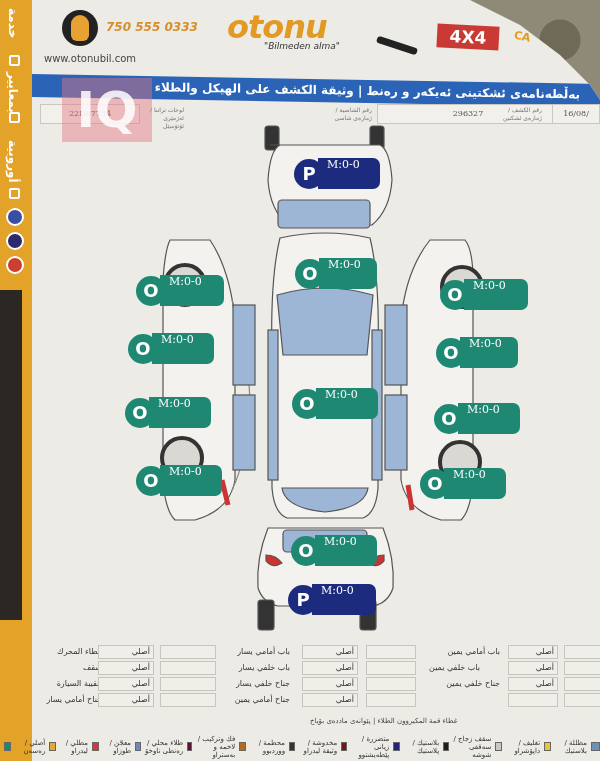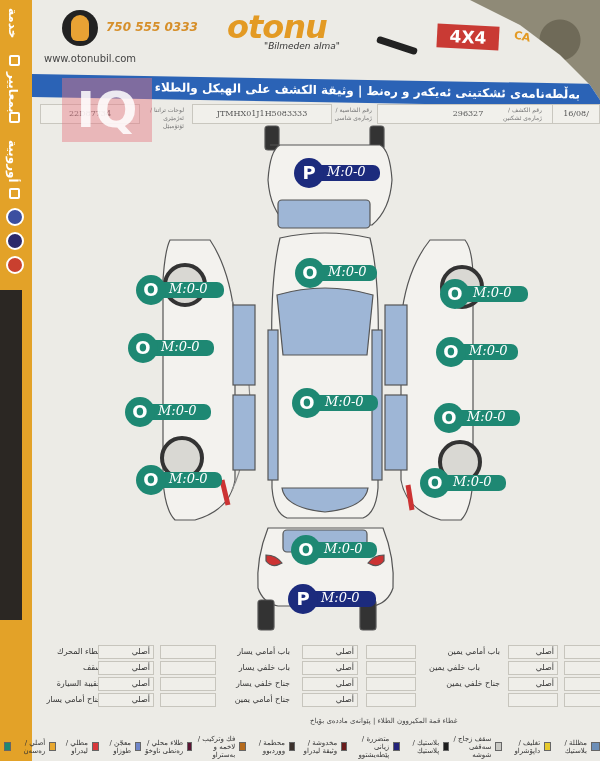--- a/index.html
+++ b/index.html
@@ -26,21 +26,21 @@
   .car-label { position: absolute; left: 482px; top: 30px; color: #e39a24; font-size: 11px; font-weight: bold; transform: rotate(12deg); }
   .title-bar { position: absolute; left: 32px; top: 79px; width: 568px; height: 23px; background: #2b63b6; transform: skewY(1deg);
     color: #fff; font-size: 12px; font-weight: bold; direction: rtl; padding-right: 20px; line-height: 23px; white-space: nowrap; overflow: hidden; }
   .info-row { position: absolute; left: 32px; top: 104px; width: 568px; height: 22px; }
   .info-box { position: absolute; top: 0; height: 20px; border: 1px solid #c9c7bf; background: #f1f0eb; font-family: "DejaVu Serif", serif; font-size: 8px; color: #555; text-align: center; line-height: 18px; }
   .info-label { position: absolute; top: 2px; font-size: 6px; color: #777; direction: rtl; line-height: 8px; text-align: right; width: 40px; }
   .watermark { position: absolute; left: 62px; top: 78px; width: 90px; height: 64px; background: rgba(230,120,130,0.45); color: rgba(255,255,255,0.85); font-weight: bold; font-size: 50px; line-height: 64px; text-align: center; }
   .diagram { position: absolute; left: 0; top: 0; width: 600px; height: 640px; }
   .marker { position: absolute; display: flex; align-items: center; }
   .circle { width: 30px; height: 30px; border-radius: 50%; color: #fff; font-weight: bold; font-size: 18px; text-align: center; line-height: 30px; position: relative; z-index: 2; }
-  .pill { height: 16px; margin-left: -6px; padding-left: 9px; border-radius: 0 7px 7px 0; color: #fff; font-family: "DejaVu Serif", serif; font-size: 13px; line-height: 14px; font-style: italic; }
+  .pill { height: 31px; margin-left: -6px; padding-left: 9px; border-radius: 0 7px 7px 0; color: #fff; font-family: "DejaVu Serif", serif; font-size: 11px; line-height: 14px; }
   .green .circle, .green .pill { background: #1e8873; }
   .blue .circle, .blue .pill { background: #1c2b7d; }
   .table-area { position: absolute; left: 32px; top: 645px; width: 568px; height: 70px; }
   .trow { position: absolute; height: 15px; width: 568px; }
   .cell { position: absolute; height: 14px; border: 1px solid #c7c5bd; background: #efeee9; font-size: 8px; color: #333; direction: rtl; padding-right: 3px; line-height: 12px; }
   .rlabel { position: absolute; font-size: 8px; color: #333; direction: rtl; text-align: right; width: 80px; line-height: 14px; }
   .note { position: absolute; left: 310px; top: 717px; font-size: 7px; color: #444; direction: rtl; }
   .legend { position: absolute; left: 0; top: 732px; width: 600px; height: 29px; display: flex; flex-direction: row; align-items: center; gap: 4px; padding-left: 4px; overflow: hidden; }
   .leg { display: flex; align-items: center; gap: 3px; }
   .swatch { width: 9px; height: 9px; border: 1px solid #666; }
@@ -77,21 +77,20 @@
     <span class="slogan">"Bilmeden alma"</span>
     <div class="fourx4">4X4</div>
     <span class="car-label">CA</span>
   </div>
 
   <div class="title-bar">بەڵطەنامەی ئشكتینی ئەیكەر و رەنط | وثيقة الكشف على الهيكل والطلاء</div>
 
   <div class="info-row">
     <div class="info-box" style="left:8px;width:100px">22D87734</div>
     <span class="info-label" style="left:112px">لوحات تراتنا / ئەژمێری ئۆتۆمبێل</span>
-    <div class="info-box" style="left:160px;width:140px">JTMHX01J1H5083333</div>
     <span class="info-label" style="left:300px">رقم الشاصية / ژمارەی شاسی</span>
     <div class="info-box" style="left:345px;width:182px">296327</div>
     <span class="info-label" style="left:470px">رقم الكشف / ژمارەی ئشکنین</span>
     <div class="info-box" style="left:520px;width:48px">16/08/</div>
   </div>
 
   <div class="watermark">IQ</div>
 
   <svg class="diagram" viewBox="0 0 600 640">
     <g fill="none" stroke="#555" stroke-width="1.2">

